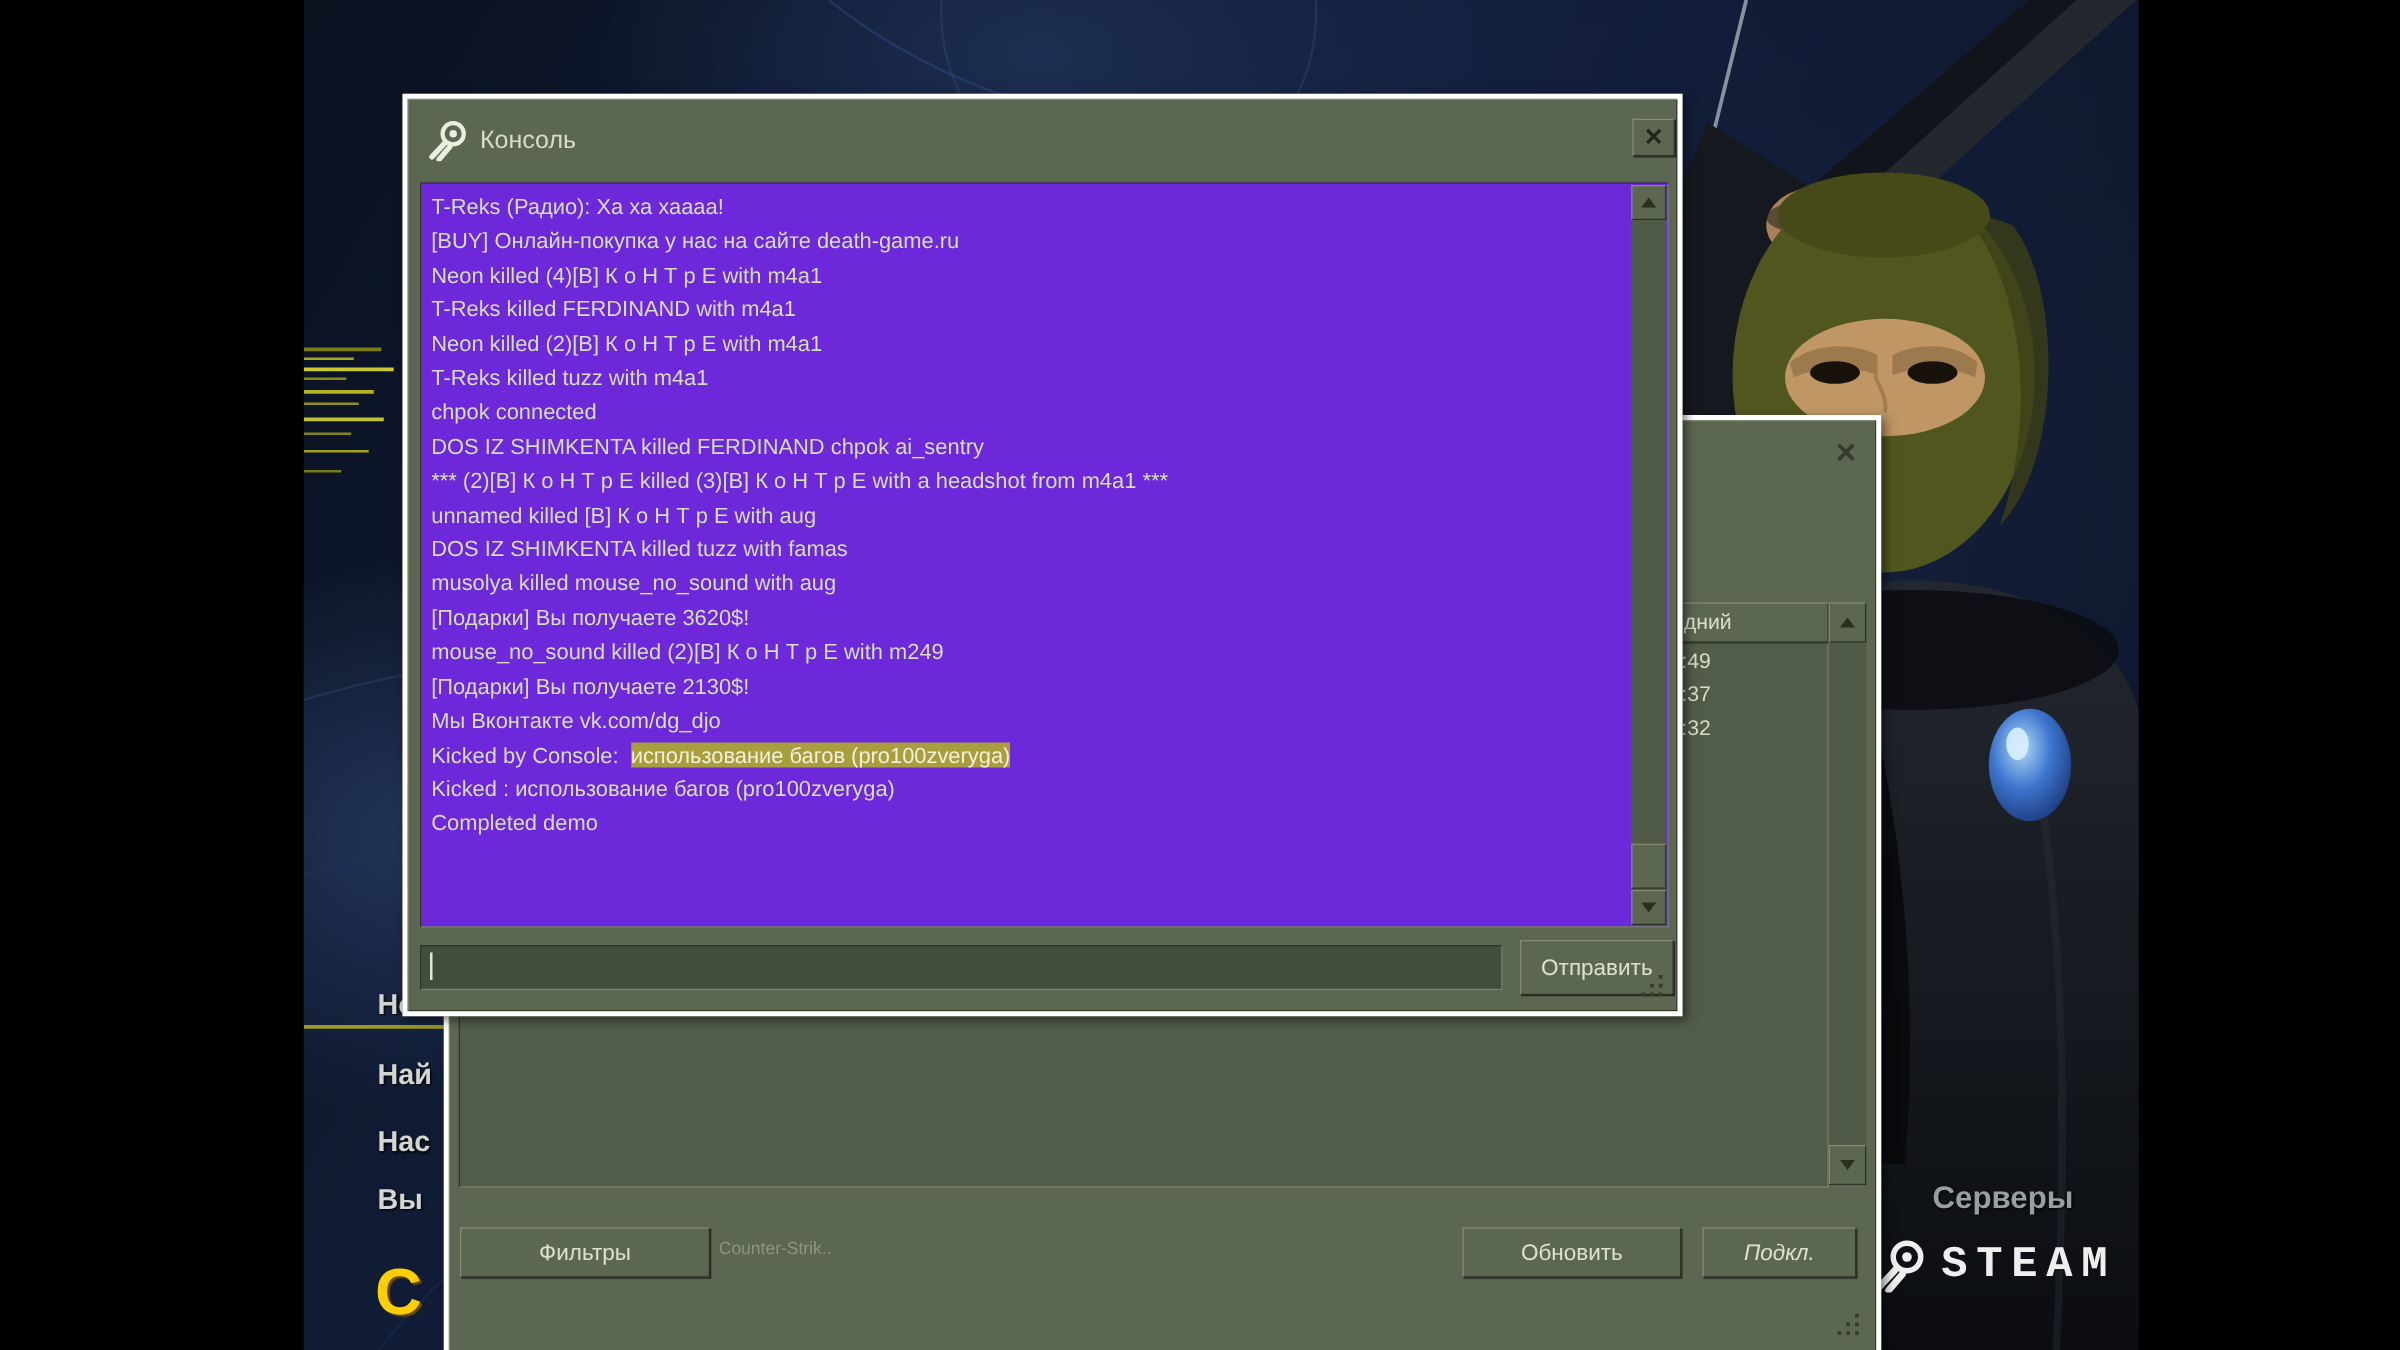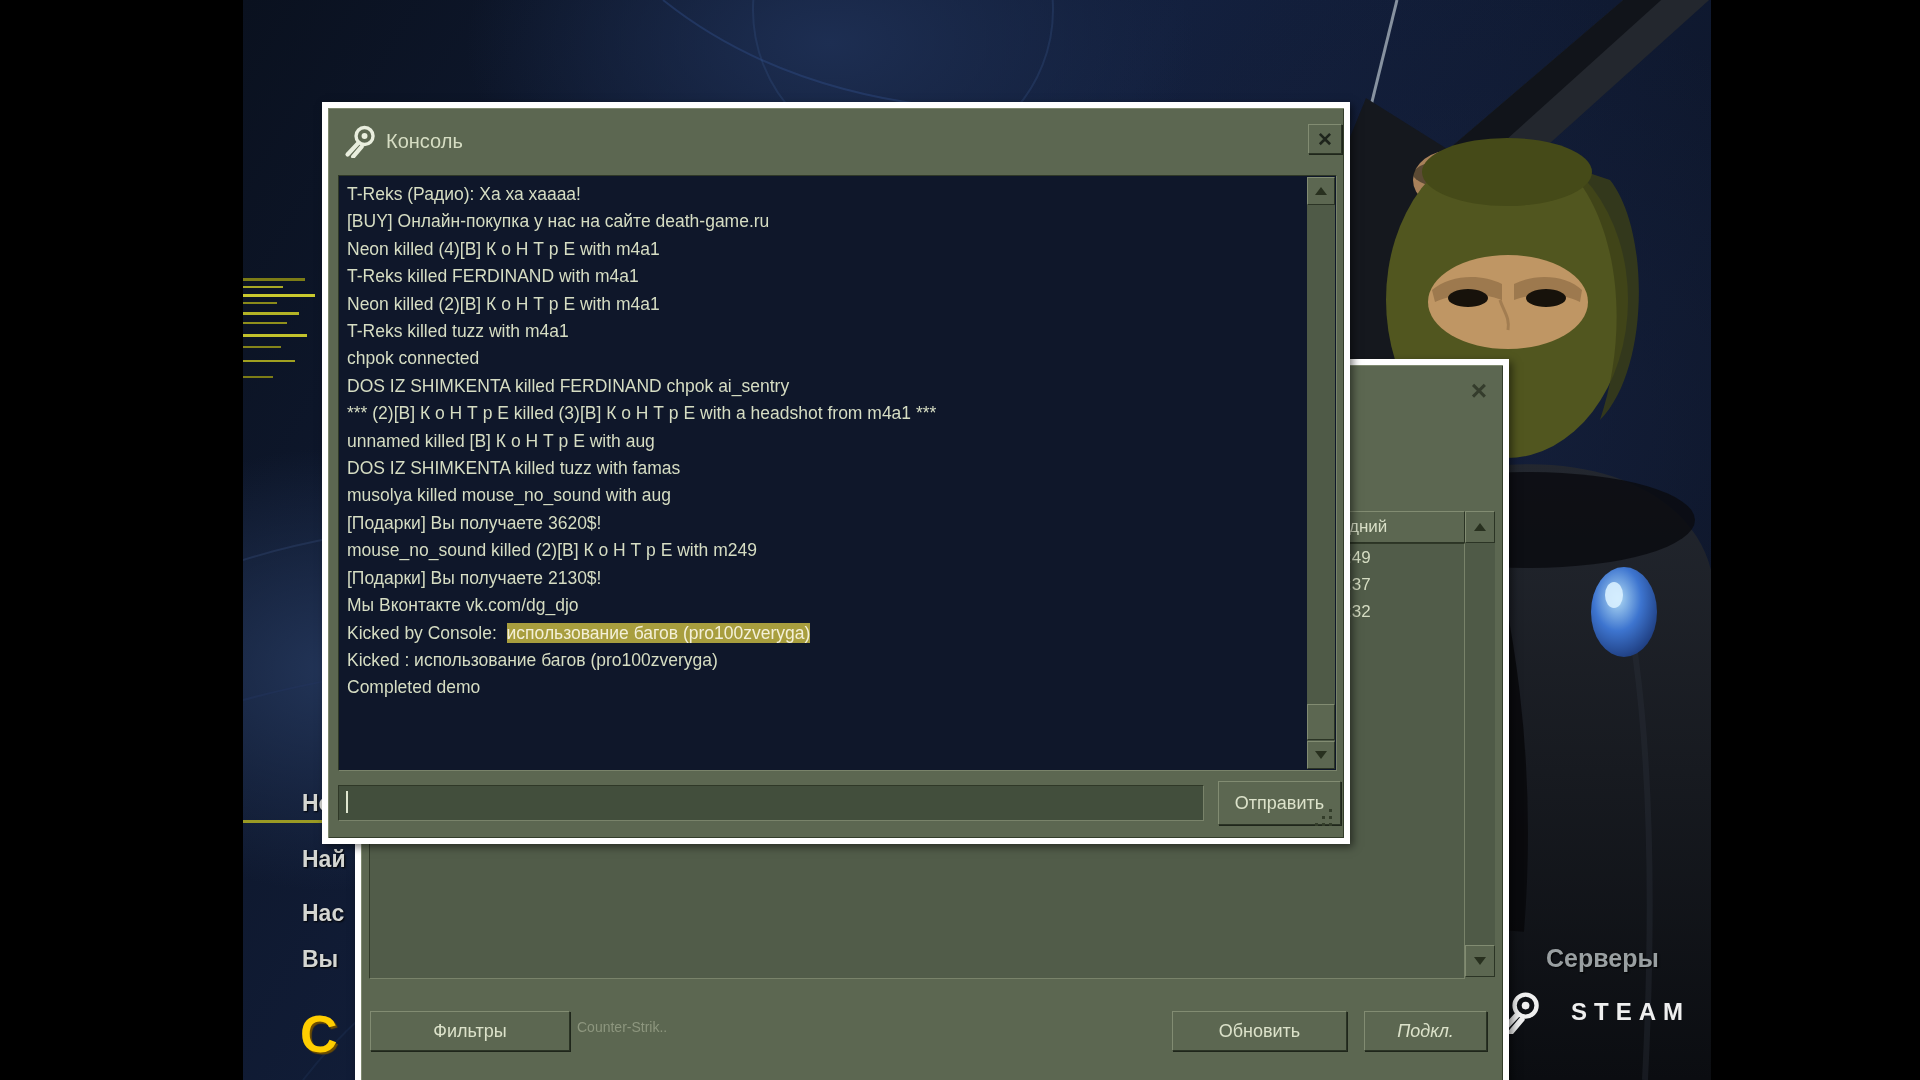--- a/index.html
+++ b/index.html
@@ -15,26 +15,25 @@
       radial-gradient(ellipse 520px 300px at 40% 4%, #1d2e52 0%, rgba(13,20,38,0) 70%),
       radial-gradient(ellipse 700px 600px at 78% 38%, #15203c 0%, rgba(10,15,30,0) 75%),
       linear-gradient(120deg, #0a111f 0%, #13203e 45%, #0a101e 100%);
   }
   .bg-lines,.terrorist{position:absolute;top:0;height:1080px;}
   .bg-lines{left:0;width:1468px;}
   .terrorist{right:0;width:561px;}
   .stripe{position:absolute;left:0;}
   
   .window{
-    position:absolute;background:#5c6751;border:6px solid #ffffff;
+    position:absolute;background:#5c6751;border:4px solid #ffffff;
     box-shadow: inset 1px 1px 0 #7f8a70, inset -1px -1px 0 #333d2a, 3px 3px 8px rgba(0,0,0,.5);
-    margin-top: 27px;
   }
   .sunken{
-    position:absolute;background:#0f172a;border:1px solid;
+    position:absolute;background:#6d28d9;border:1px solid;
     border-color:#2f3827 #79836a #79836a #2f3827;
   }
   .btn{
     position:absolute;background:#5c6751;border:1px solid;
     border-color:#828c72 #2b3425 #2b3425 #828c72;
     color:#dce2ca;display:flex;align-items:center;justify-content:center;
     font-size:18px;cursor:default;box-shadow:1px 1px 0 #1f261b;
   }
   .titletext{position:absolute;color:#d6ddc3;font-size:20px;}
   .closex{font-weight:bold;color:#1e241c;font-size:19px;}
@@ -56,21 +55,21 @@
     color:#dfe6cf;font-size:17px;padding:0 6px;outline:none;font-family:"Liberation Sans",sans-serif;}
   .caret{position:absolute;width:2px;height:22px;background:#dfe6cf;}
   
   .menuitem{position:absolute;left:59px;width:54px;height:30px;overflow:hidden;white-space:nowrap;
     color:#d4d6d2;font-weight:bold;font-size:23px;text-shadow:1px 1px 2px #000;}
   .logoC{position:absolute;left:57px;top:1004px;color:#ffce00;font-weight:bold;font-size:52px;
     text-shadow:2px 2px 1px #6e4e00;}
   .serverslbl{position:absolute;left:1303px;top:944px;color:#999fa1;font-weight:bold;font-size:25px;
     text-shadow:1px 1px 2px #000;}
   .steamwrap{position:absolute;left:1256px;top:990px;display:flex;align-items:center;}
-  .steamtext{color:#efefef;font-weight:bold;font-size:24px;letter-spacing:7px;margin-left:28px;}
+  .steamtext{color:#efefef;font-weight:bold;font-size:35px;letter-spacing:7px;margin-left:10px;font-family:Liberation Mono, monospace;}
   .headerbar{position:absolute;background:#5c6751;border:1px solid;border-color:#828c72 #2b3425 #2b3425 #828c72;
     color:#d9dfc7;font-size:17px;}
   .pingrow{position:absolute;color:#d6ddc3;font-size:17px;white-space:pre;}
   .graytext{position:absolute;color:#8d967e;font-size:14px;}
 </style>
 </head>
 <body>
 
 <div class="game">
 

